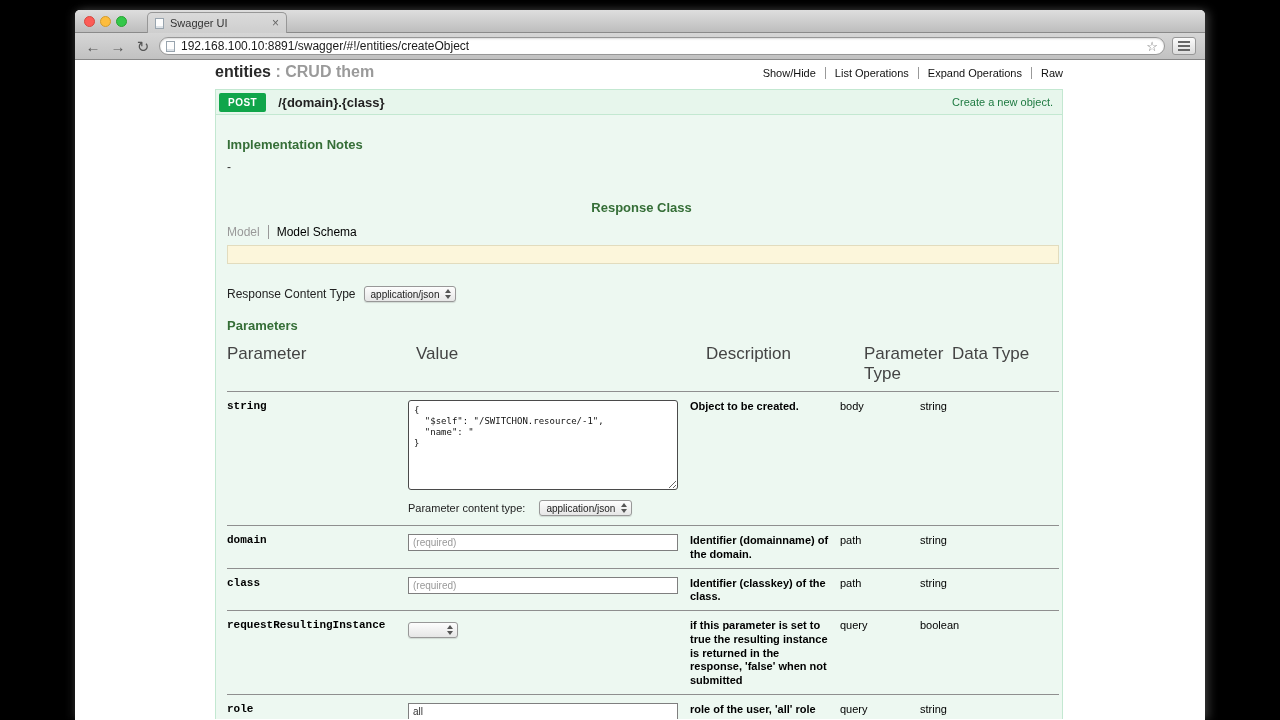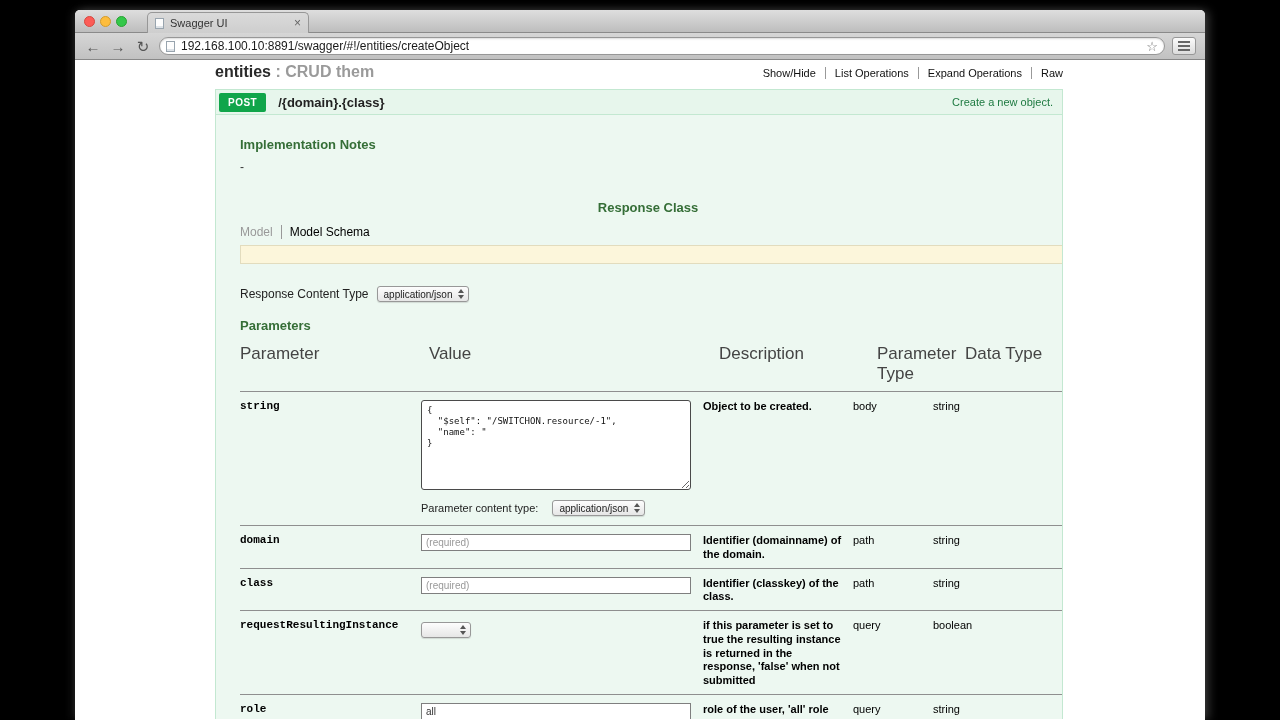--- a/index.html
+++ b/index.html
@@ -12,21 +12,21 @@
     box-shadow: 4px 0 10px rgba(150,150,150,.35), -3px 0 8px rgba(120,120,120,.2); }
 
   .titlebar { position:relative; height:23px; border-radius:5px 5px 0 0;
     background:linear-gradient(#dedede,#bdbdbd); border-bottom:1px solid #8a8a8a; }
   .lights { position:absolute; left:9px; top:6px; display:flex; gap:5px; }
   .light { width:11px; height:11px; border-radius:50%; }
   .light.red { background:#fc5c57; border:1px solid #d6483f; }
   .light.yellow { background:#fdbd3e; border:1px solid #d39c2d; }
   .light.green { background:#34c84a; border:1px solid #28a233; }
 
-  .tab { position:absolute; left:72px; bottom:-1px; width:162px; height:21px;
+  .tab { position:absolute; left:72px; bottom:-1px; width:140px; height:21px;
     background:linear-gradient(#dadada,#cecece); border:1px solid #979797; border-bottom:none;
     border-radius:5px 5px 0 0; display:flex; align-items:center; gap:6px;
     padding:1px 7px; font-size:11px; color:#333; }
   .tab-close { margin-left:auto; color:#666; font-size:12px; line-height:1; }
 
   .doc-icon { width:9px; height:11px; background:#fdfdfd; border:1px solid #98a4ae;
     box-shadow: inset 0 -2px 0 rgba(160,175,190,.35); flex:0 0 auto; }
 
   .toolbar { height:27px; background:linear-gradient(#d6d6d6,#c1c1c1);
     border-bottom:1px solid #888; display:flex; align-items:center; padding:0 9px; gap:7px; }
@@ -54,21 +54,21 @@
 
   .op { margin-top:8px; }
   .op-header { display:flex; align-items:center; height:26px;
     background:#e7f6ec; border:1px solid #c3e8d1; }
   .method-badge { background:#10a54a; color:#fff; font-size:10px; font-weight:bold;
     padding:4px 9px; border-radius:2px; margin-left:3px; letter-spacing:.5px; }
   .op-path { font-weight:bold; font-size:13px; color:#222; margin-left:12px; }
   .op-summary { margin-left:auto; margin-right:9px; color:#1e7a41; font-size:11px; }
 
   .op-content { background:#edf8f1; border:1px solid #c3e8d1; border-top:none;
-    padding:6px 6px 0 24px; height:606px; overflow:hidden; }
+    padding:6px 6px 0 11px; height:606px; overflow:hidden; }
 
   h4.section { color:#356e37; font-size:13px; font-weight:bold; }
   .h-in { margin-top:16px; }
   .notes { font-size:12px; color:#333; margin-top:8px; }
   .h-rc { margin-top:26px;text-align:center; }
 
   .model-tabs { margin-top:10px; font-size:12px; display:flex; }
   .model-tabs .t-model { color:#999; cursor:pointer; }
   .model-tabs .t-schema { color:#000; cursor:pointer;
     border-left:1px solid #999; padding-left:8px; margin-left:8px; }

